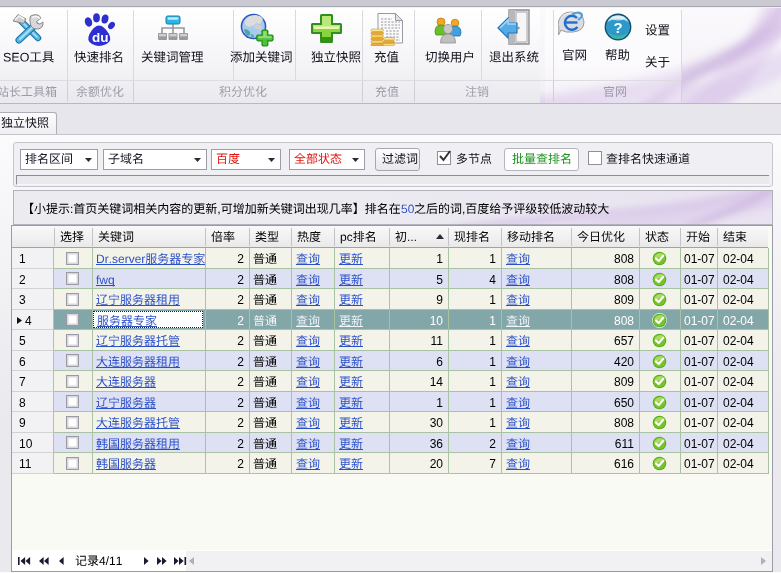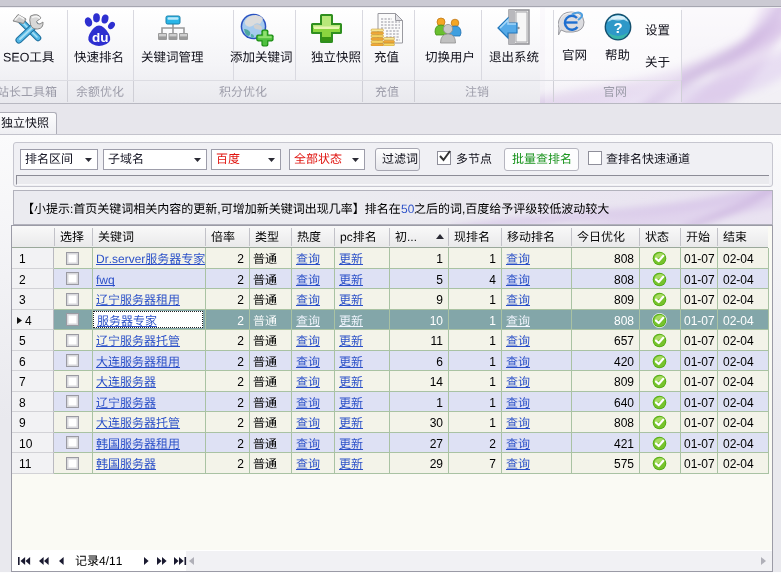--- a/index.html
+++ b/index.html
@@ -1286,21 +1286,21 @@
 <div class="hl" style="left:339px;top:407.5px;width:24px;background:#2b50c8"></div>
 <div class="t" style="left:389px;top:395.5px;width:54px;text-align:right;color:#000000">1</div>
 <div class="t" style="left:448px;top:395.5px;width:48px;text-align:right;color:#000000">1</div>
 <svg class="tr" style="left:506px;top:395.5px;" width="26" height="16" viewBox="0 0 26 16">
     <g transform="translate(0 11.0)" fill="#2b50c8">
       <use href="#g67E5" x="0.0"></use>
       <use href="#g8BE2" x="12.0"></use>
     </g>
   </svg>
 <div class="hl" style="left:506px;top:407.5px;width:24px;background:#2b50c8"></div>
-<div class="t" style="left:571px;top:395.5px;width:63px;text-align:right;color:#000000">640</div>
+<div class="t" style="left:571px;top:395.5px;width:63px;text-align:right;color:#000000">650</div>
 <svg class="ab" style="left:652px;top:394.5px" width="15" height="15" viewBox="0 0 15 15">
 <circle cx="7.5" cy="7.5" r="6.8" fill="#4fa814"></circle>
 <circle cx="7.5" cy="7.5" r="6" fill="#77c32c"></circle>
 <path d="M2.5 7.5 a5.5 5.5 0 0 1 10 -3 q-5 2.5 -10 3z" fill="#a8dc62"></path>
 <path d="M4 7.6 L6.7 10 L11.3 4.8" stroke="#fff" stroke-width="2.2" fill="none" stroke-linecap="round" stroke-linejoin="round"></path>
 </svg>
 <div class="t" style="left:684px;top:395.5px;color:#000000">01-07</div>
 <div class="t" style="left:723px;top:395.5px;color:#000000">02-04</div>
 <div class="ab" style="left:12px;top:412.0px;width:42px;height:20.5px;background:#f2f2f4;
 border-bottom:1px solid #d2d2d6;border-right:1px solid #b9b9c0"></div>
@@ -1419,30 +1419,30 @@
     </g>
   </svg>
 <div class="hl" style="left:296px;top:448.5px;width:24px;background:#2b50c8"></div>
 <svg class="tr" style="left:339px;top:436.5px;" width="26" height="16" viewBox="0 0 26 16">
     <g transform="translate(0 11.0)" fill="#2b50c8">
       <use href="#g66F4" x="0.0"></use>
       <use href="#g65B0" x="12.0"></use>
     </g>
   </svg>
 <div class="hl" style="left:339px;top:448.5px;width:24px;background:#2b50c8"></div>
-<div class="t" style="left:389px;top:436.5px;width:54px;text-align:right;color:#000000">27</div>
+<div class="t" style="left:389px;top:436.5px;width:54px;text-align:right;color:#000000">36</div>
 <div class="t" style="left:448px;top:436.5px;width:48px;text-align:right;color:#000000">2</div>
 <svg class="tr" style="left:506px;top:436.5px;" width="26" height="16" viewBox="0 0 26 16">
     <g transform="translate(0 11.0)" fill="#2b50c8">
       <use href="#g67E5" x="0.0"></use>
       <use href="#g8BE2" x="12.0"></use>
     </g>
   </svg>
 <div class="hl" style="left:506px;top:448.5px;width:24px;background:#2b50c8"></div>
-<div class="t" style="left:571px;top:436.5px;width:63px;text-align:right;color:#000000">421</div>
+<div class="t" style="left:571px;top:436.5px;width:63px;text-align:right;color:#000000">611</div>
 <svg class="ab" style="left:652px;top:435.5px" width="15" height="15" viewBox="0 0 15 15">
 <circle cx="7.5" cy="7.5" r="6.8" fill="#4fa814"></circle>
 <circle cx="7.5" cy="7.5" r="6" fill="#77c32c"></circle>
 <path d="M2.5 7.5 a5.5 5.5 0 0 1 10 -3 q-5 2.5 -10 3z" fill="#a8dc62"></path>
 <path d="M4 7.6 L6.7 10 L11.3 4.8" stroke="#fff" stroke-width="2.2" fill="none" stroke-linecap="round" stroke-linejoin="round"></path>
 </svg>
 <div class="t" style="left:684px;top:436.5px;color:#000000">01-07</div>
 <div class="t" style="left:723px;top:436.5px;color:#000000">02-04</div>
 <div class="ab" style="left:12px;top:453.0px;width:42px;height:20.5px;background:#f2f2f4;
 border-bottom:1px solid #d2d2d6;border-right:1px solid #b9b9c0"></div>
@@ -1488,30 +1488,30 @@
     </g>
   </svg>
 <div class="hl" style="left:296px;top:469.0px;width:24px;background:#2b50c8"></div>
 <svg class="tr" style="left:339px;top:457.0px;" width="26" height="16" viewBox="0 0 26 16">
     <g transform="translate(0 11.0)" fill="#2b50c8">
       <use href="#g66F4" x="0.0"></use>
       <use href="#g65B0" x="12.0"></use>
     </g>
   </svg>
 <div class="hl" style="left:339px;top:469.0px;width:24px;background:#2b50c8"></div>
-<div class="t" style="left:389px;top:457.0px;width:54px;text-align:right;color:#000000">29</div>
+<div class="t" style="left:389px;top:457.0px;width:54px;text-align:right;color:#000000">20</div>
 <div class="t" style="left:448px;top:457.0px;width:48px;text-align:right;color:#000000">7</div>
 <svg class="tr" style="left:506px;top:457.0px;" width="26" height="16" viewBox="0 0 26 16">
     <g transform="translate(0 11.0)" fill="#2b50c8">
       <use href="#g67E5" x="0.0"></use>
       <use href="#g8BE2" x="12.0"></use>
     </g>
   </svg>
 <div class="hl" style="left:506px;top:469.0px;width:24px;background:#2b50c8"></div>
-<div class="t" style="left:571px;top:457.0px;width:63px;text-align:right;color:#000000">575</div>
+<div class="t" style="left:571px;top:457.0px;width:63px;text-align:right;color:#000000">616</div>
 <svg class="ab" style="left:652px;top:456.0px" width="15" height="15" viewBox="0 0 15 15">
 <circle cx="7.5" cy="7.5" r="6.8" fill="#4fa814"></circle>
 <circle cx="7.5" cy="7.5" r="6" fill="#77c32c"></circle>
 <path d="M2.5 7.5 a5.5 5.5 0 0 1 10 -3 q-5 2.5 -10 3z" fill="#a8dc62"></path>
 <path d="M4 7.6 L6.7 10 L11.3 4.8" stroke="#fff" stroke-width="2.2" fill="none" stroke-linecap="round" stroke-linejoin="round"></path>
 </svg>
 <div class="t" style="left:684px;top:457.0px;color:#000000">01-07</div>
 <div class="t" style="left:723px;top:457.0px;color:#000000">02-04</div>
 <div class="ab" style="left:12px;top:550px;width:760px;height:21px;background:#fff"></div>
 <div class="ab" style="left:186px;top:551px;width:586px;height:20px;background:#f1f1f4"></div>

